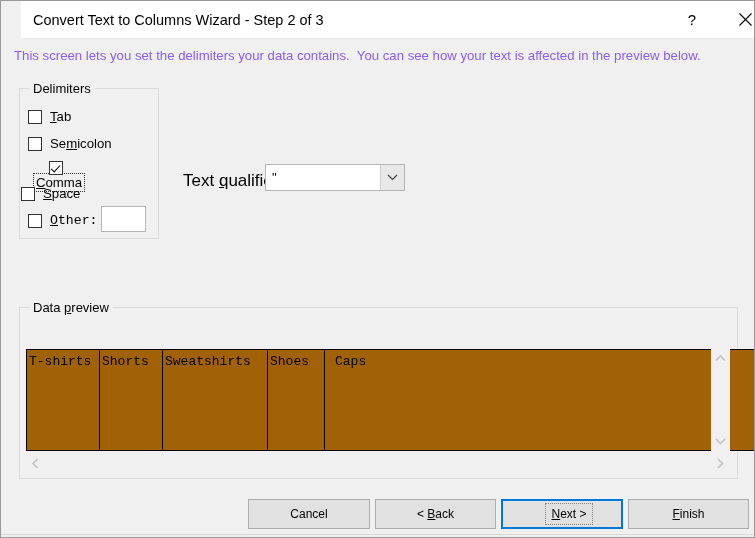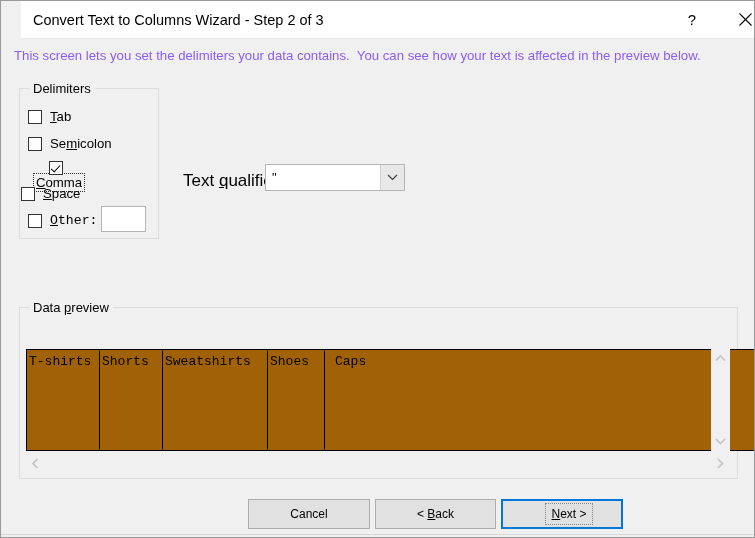--- a/index.html
+++ b/index.html
@@ -446,15 +446,18 @@
   </div>
 
   <div id="btn-back" class="btn">
     <span class="inner"><span>&lt; </span><span class="acc">B</span><span>ack</span></span>
   </div>
 
   <div id="btn-next" class="btn default">
     <span class="inner"><span></span><span class="acc">N</span><span>ext &gt;</span></span>
   </div>
 
+  <div id="btn-finish" class="btn">
+    <span class="inner"><span></span><span class="acc">F</span><span>inish</span></span>
+  </div>
 
   <div id="bottom-rule"></div>
 </div>
 
 </body></html>

